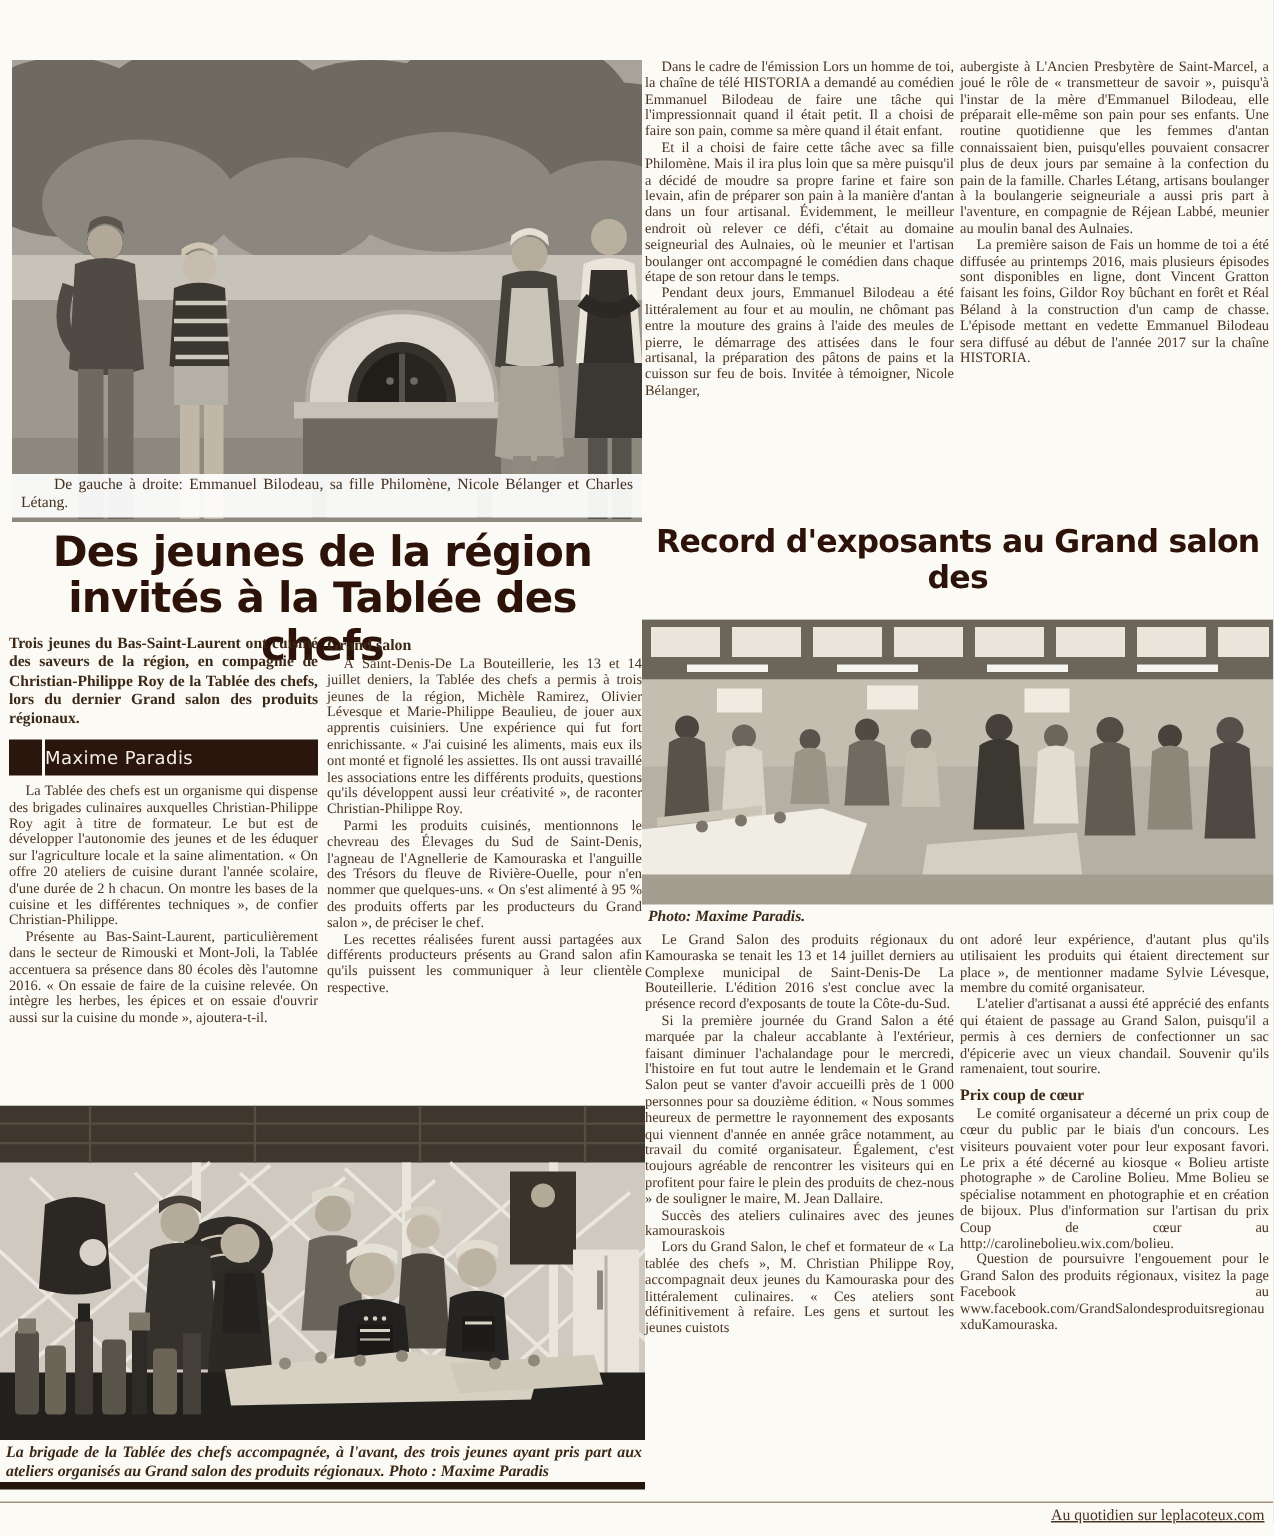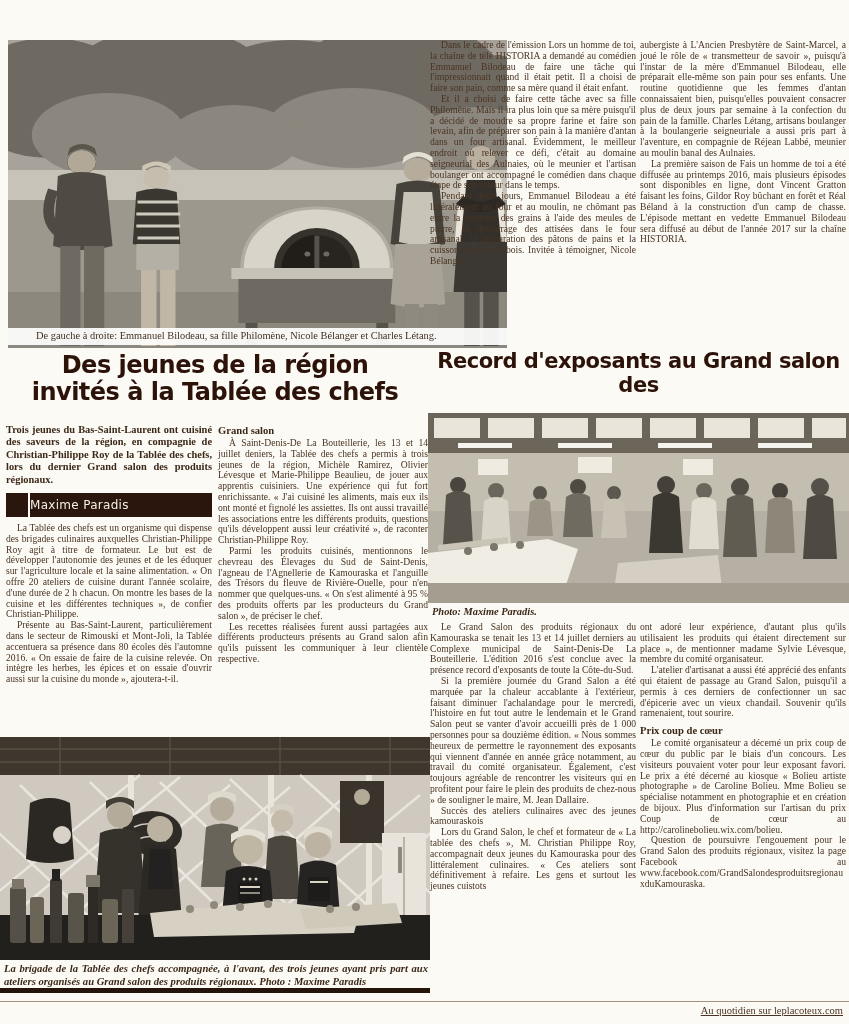--- a/index.html
+++ b/index.html
@@ -7,21 +7,21 @@
     position:relative; width:849px; height:1024px; margin:0 auto;
     background:#fbfaf5; overflow:hidden;
     font-family:"Liberation Serif", serif; color:#4a3322;
   }
   
   .headline {
     position:absolute; font-family:"DejaVu Sans", sans-serif; font-weight:bold;
     color:#2c1208; letter-spacing:-0.5px; text-align:center; line-height:1.12;
   }
   #a1-headline { left:118px; top:4px; width:724px; font-size:22px; }
-  #a2-headline { left:0; top:352px; width:430px; font-size:24px; }
+  #a2-headline { left:0; top:352px; width:430px; font-size:28px; }
   #a3-headline { left:428px; top:350px; width:421px; font-size:21px; }
   
   .col { position:absolute; }
   .col p, .lead, .caption, .photo-credit {
     margin:0; text-align:justify; overflow-wrap:anywhere; hyphens:auto;
   }
   .col p {
     font-size:9.6px; line-height:10.8px; text-indent:11px; color:#4a3322;
   }
   .col p.cont { text-indent:0; }
@@ -76,21 +76,21 @@
   .footer-right {
     position:absolute; right:6px; top:1005px; font-size:10.5px; color:#4a3322;text-decoration:underline;
   }
 </style>
 </head>
 <body>
 
 <div id="page">
 
 
-  <div class="photo" style="left:8px; top:40px; width:499px; height:308px;">
+  <div class="photo" style="left:8px; top:40px; width:420px; height:308px;">
     <svg viewBox="0 0 420 308" preserveAspectRatio="none">
       <rect width="420" height="308" fill="#a7a39a"></rect>
       <g fill="#6e6a62">
         <ellipse cx="35" cy="58" rx="75" ry="60"></ellipse>
           <ellipse cx="135" cy="42" rx="85" ry="55"></ellipse>
         <ellipse cx="240" cy="52" rx="80" ry="52"></ellipse>
           <ellipse cx="330" cy="38" rx="85" ry="58"></ellipse>
         <ellipse cx="405" cy="70" rx="65" ry="55"></ellipse>
       </g>
       <g fill="#8b877e">

